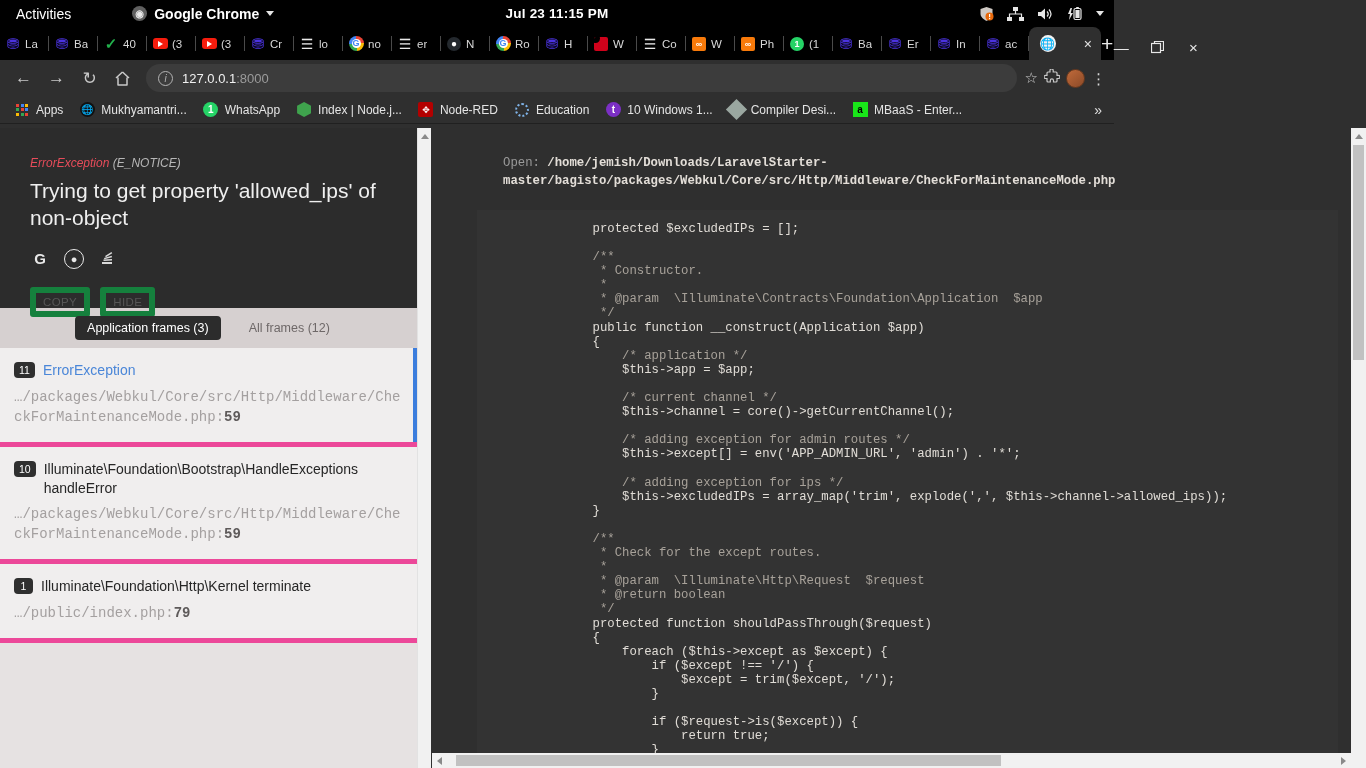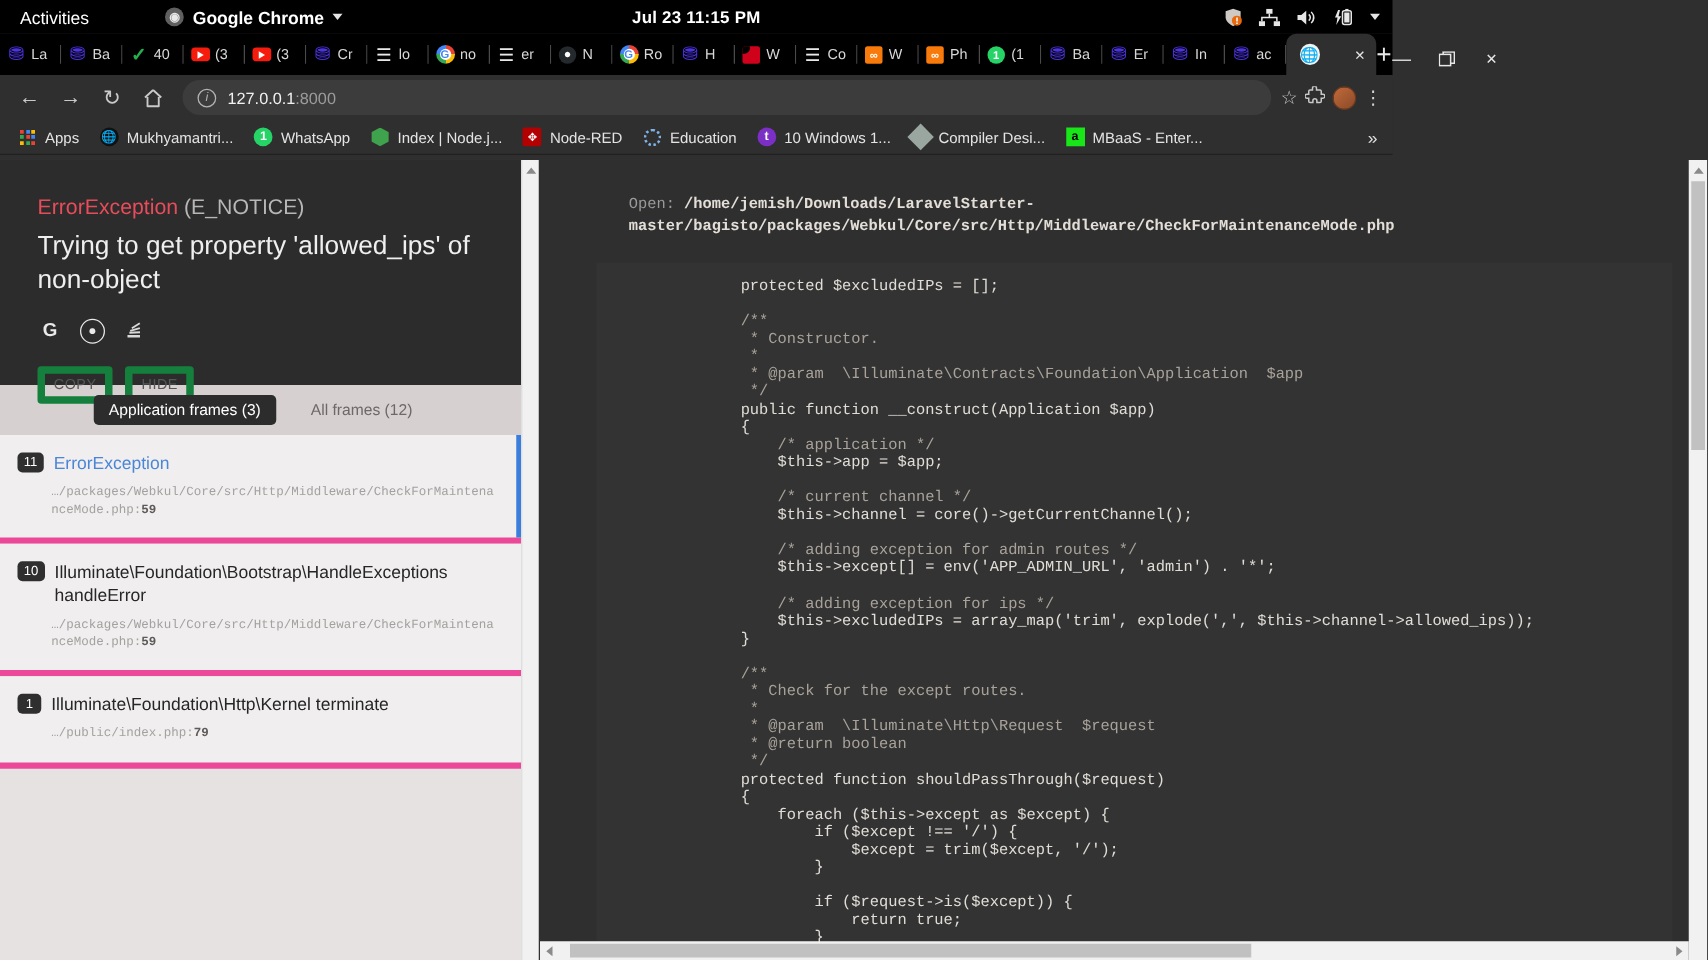--- a/index.html
+++ b/index.html
@@ -133,21 +133,21 @@
   }
 
   
   #left-pane {
     position: absolute; left: 0; top: 0; width: 417px; height: 640px;
     background: #f3f1f1;
   }
   #exception-head {
     background: #2c2c2c; padding: 28px 30px 22px 30px; height: 180px;
   }
-  .exc-type { font-size: 17px; margin-bottom: 8px; }
+  .exc-type { font-size: 12px; margin-bottom: 8px; font-style: italic; }
   .exc-type .cls { color: #e74c5a; }
   .exc-type .lvl { color: #b7b7b7; }
   .exc-msg { color: #efefef; font-size: 21px; line-height: 1.28; font-weight: 400; }
   .exc-links { display:flex; gap: 14px; margin-top: 17px; align-items:center;}
   .slink { width:20px;height:20px;display:flex;align-items:center;justify-content:center;color:#e9e9e9;font-size:15px;font-weight:bold;}
   .slink.dd { border:1.6px solid #e9e9e9;border-radius:50%;font-size:11px;}
   .exc-btns { display:flex; gap: 10px; margin-top: 18px;}
   .ebtn { border:6px solid #15803d; color:#565656; background:transparent; font-size:11.5px;
           padding: 3px 7px; border-radius: 3px; letter-spacing:.4px; font-family:"Liberation Sans",sans-serif;}
 
@@ -164,22 +164,22 @@
   }
   .frame.sel::after{ content:""; position:absolute; right:0; top:0; bottom:0; width:4px; background:#3b7ddd;}
   .frame-title { display:flex; align-items:flex-start; gap: 8px; }
   .fnum {
     background:#2f2f2f;color:#fff;font-size:10.5px;border-radius:4px;padding:2px 5px;min-width:19px;text-align:center;
     font-family:"Liberation Sans",sans-serif; flex:0 0 auto; margin-top:1px;
   }
   .fname { font-size: 14px; color: #262626; line-height:1.35; }
   .fname.blue { color: #4a86d8; }
   .fpath {
-    font-family:"Liberation Mono", monospace; font-size: 10px; color:#a4a0a0;
-    margin-top: 8px; line-height: 1.42; word-break: break-all; margin-left: 27px;
+    font-family:"Liberation Mono", monospace; font-size: 14px; color:#a4a0a0;
+    margin-top: 8px; line-height: 1.42; word-break: break-all;
   }
   .fpath b { color:#5e5a5a; font-weight:bold; }
 
   
   #lscroll {
     position:absolute; left: 417px; top:0; width: 14px; height: 640px; background:#f1f1f1;
     border-left:1px solid #e2e2e2;
   }
   #lscroll .arrow-up { width:0;height:0;border-left:4px solid transparent;border-right:4px solid transparent;border-bottom:5px solid #8a8a8a;margin:6px auto 0;}
 

